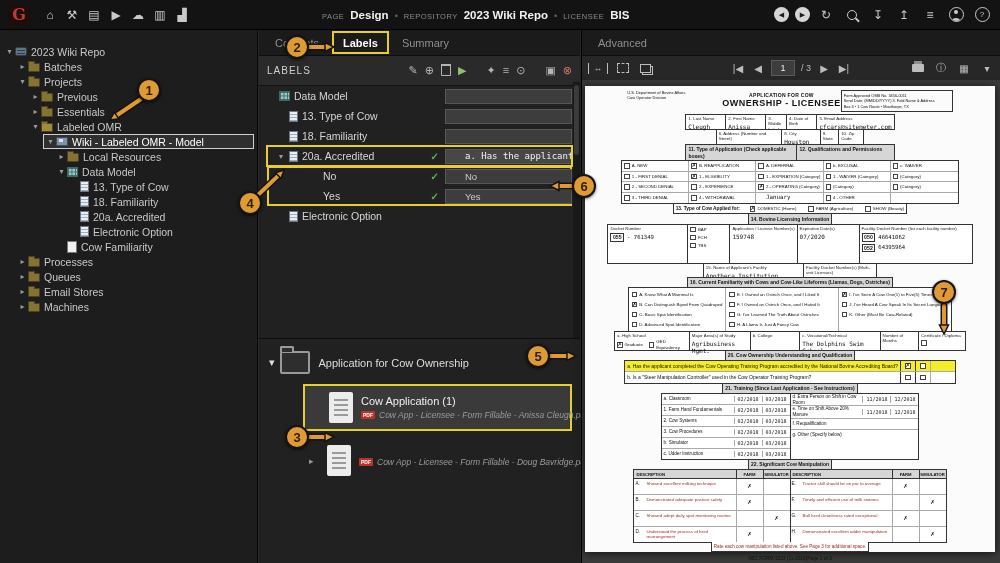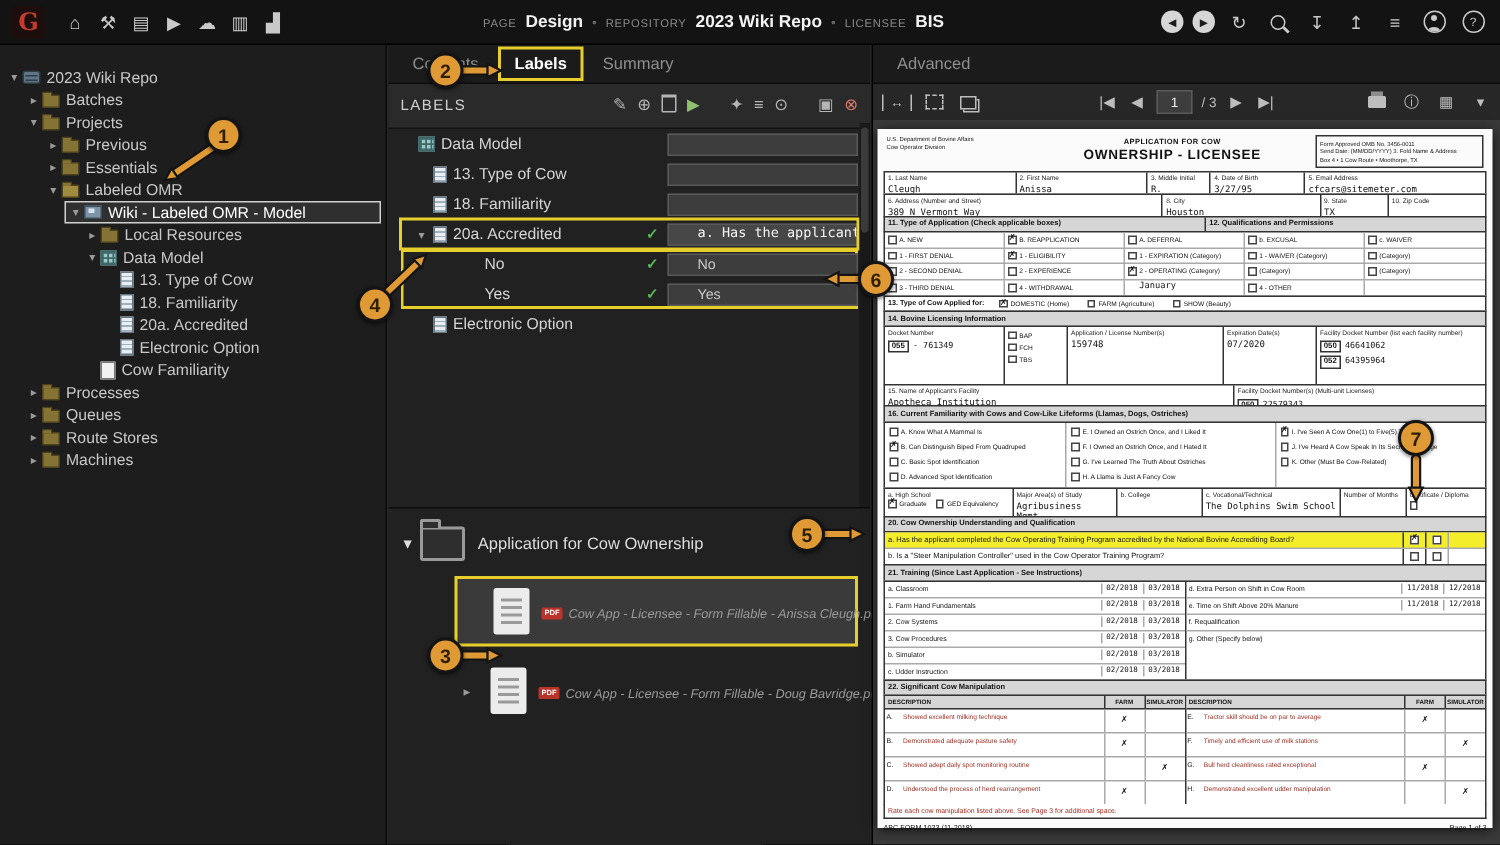--- a/index.html
+++ b/index.html
@@ -97,21 +97,21 @@
   .ic-layers{width:9px;height:7px;background:#272727;border:1px solid #bdbdbd;box-shadow:2px 2px 0 -1px #272727,2px 2px 0 0 #bdbdbd;display:inline-block;}
   .vnav{position:absolute;left:50%;top:0;height:24px;transform:translateX(-50%);display:flex;align-items:center;gap:6px;}
   .pageno{width:22px;height:14px;background:#3d3d3d;border:1px solid #5a5a5a;color:#eee;font-size:9px;display:flex;align-items:center;justify-content:center;}
   .ptotal{font-size:9px;color:#bbb;}
   .vright{margin-left:auto;display:flex;gap:9px;align-items:center;}
   .ic-print{width:12px;height:8px;background:#bdbdbd;border-radius:1px;position:relative;display:inline-block;}
   .ic-print:before{content:"";position:absolute;top:-3px;left:2px;width:8px;height:3px;background:#8d8d8d;}
   .docarea{position:absolute;top:50px;left:0;right:0;bottom:0;background:#3a3a3a;}
 
   
-  .pageSheet{position:absolute;left:3px;top:6px;width:410px;height:466px;background:#fbfbfb;color:#111;box-shadow:0 1px 8px rgba(0,0,0,.7);padding:3px 4px;box-sizing:border-box;font-size:4.8px;line-height:1.25;display:flex;flex-direction:column;}
+  .pageSheet{position:absolute;left:3px;top:6px;width:410px;height:466px;background:#fbfbfb;color:#111;box-shadow:0 1px 8px rgba(0,0,0,.7);padding:3px 4px;box-sizing:border-box;font-size:4.8px;line-height:1.25;display:flex;flex-direction:column;align-items:center;}
   .fb{border:1px solid #333;margin-top:-1px;box-sizing:border-box;background:#fff;}
   .f-head{display:flex;padding:1px 2px 3px;background:#fbfbfb;}
   .f-head-l{width:95px;}
   .f-titlebox{flex:1;text-align:center;padding-top:2px;}
   .f-title1{font-size:5px;font-weight:bold;letter-spacing:.3px;}
   .f-title2{font-size:9px;font-weight:bold;letter-spacing:.5px;}
   .f-head-r{width:112px;border:1px solid #333;padding:2px;box-sizing:border-box;}
   .tiny{font-size:3.9px;line-height:1.35;}
   .f-row{display:flex;min-height:16px;}
   .f-field{flex:1;border-right:1px solid #333;padding:1px 2px;box-sizing:border-box;}
@@ -321,21 +321,21 @@
         <span class="tlabel">Processes</span>
       </div>
         <div class="trow lvl-1">
         <span class="arrow">▸</span>
         <span class="ic ic-folder"></span>
         <span class="tlabel">Queues</span>
       </div>
         <div class="trow lvl-1">
         <span class="arrow">▸</span>
         <span class="ic ic-folder"></span>
-        <span class="tlabel">Route Stores</span>
+        <span class="tlabel">Email Stores</span>
       </div>
         <div class="trow lvl-1">
         <span class="arrow">▸</span>
         <span class="ic ic-folder"></span>
         <span class="tlabel">Machines</span>
       </div>
       </div>
   </aside>
 
   <section class="middle">
@@ -459,20 +459,21 @@
         <span class="arrow">▾</span>
         <span class="bigfolder"></span>
         <span>Application for Cow Ownership</span>
       </div>
       <div>
 
       <div class="doc-item selected">
           <span class="darrow"></span>
           <span class="docicon"></span>
           <div class="doc-meta">
+            <div class="doc-title">Cow Application (1)</div>
             <div class="doc-sub">
               <span class="pdfico">PDF</span>
               <span class="doc-file">Cow App - Licensee - Form Fillable - Anissa Cleugh.pdf</span>
             </div>
           </div>
         </div>
           <div class="doc-item">
           <span class="darrow">▸</span>
           <span class="docicon"></span>
           <div class="doc-meta">

